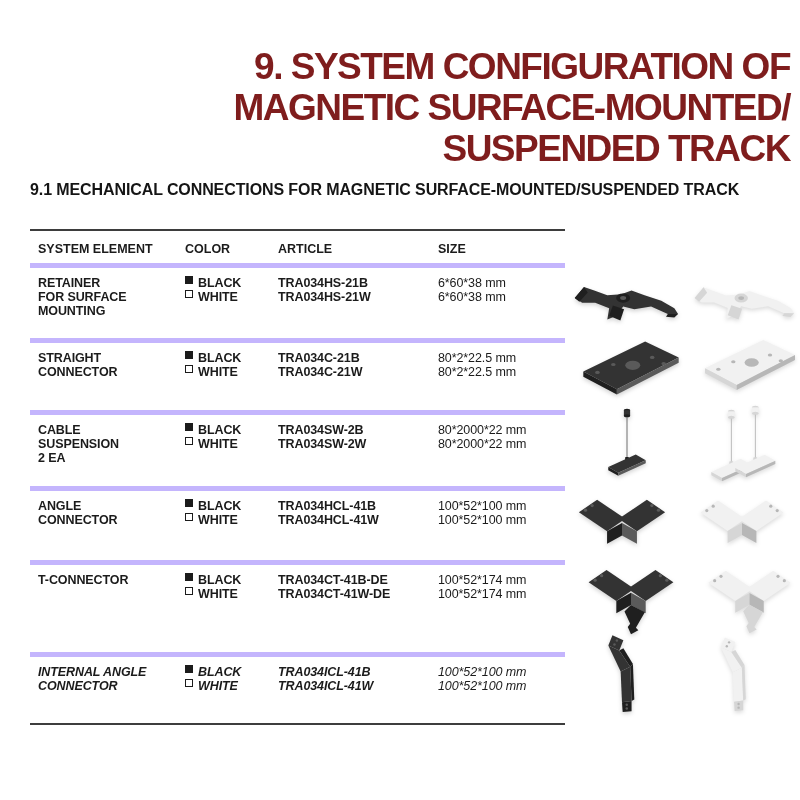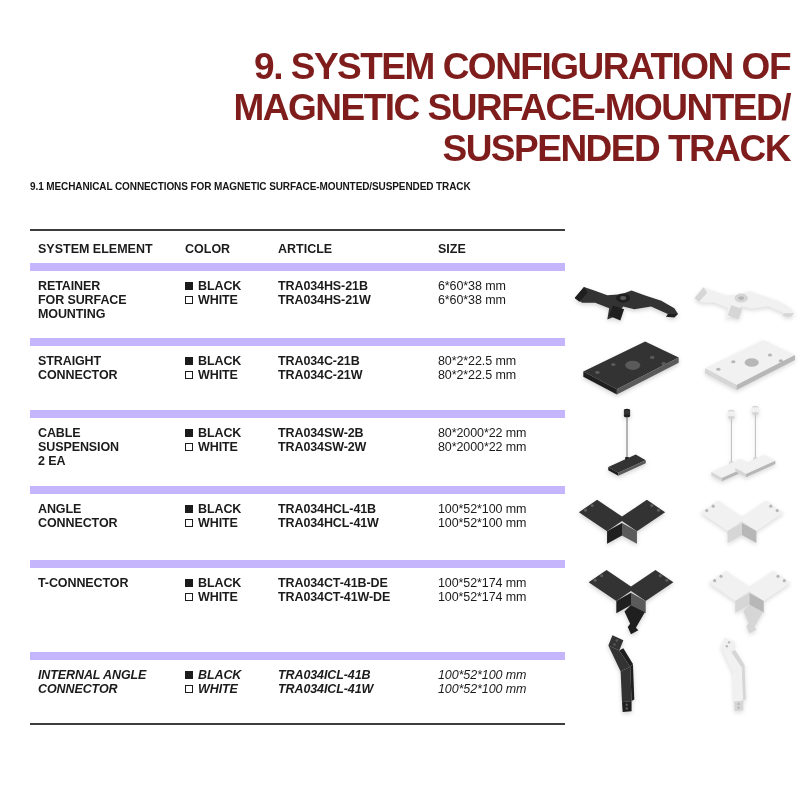--- a/index.html
+++ b/index.html
@@ -4,34 +4,34 @@
 <style>
   html,body{margin:0;padding:0;background:#ffffff;}
   .page{position:relative;width:800px;height:800px;background:#fff;overflow:hidden;
         font-family:"Liberation Sans", sans-serif;color:#1b1b1b;}
 
   
   .title{position:absolute;top:30px;right:10px;text-align:right;
          font-size:37px;line-height:41px;font-weight:bold;letter-spacing:-1.5px;color:#7f1d1d;margin-top:16px;}
 
   
-  .section-heading{position:absolute;top:181px;left:30px;font-size:10px;font-weight:bold;
+  .section-heading{position:absolute;top:181px;left:30px;font-size:16px;font-weight:bold;
                    letter-spacing:-0.1px;color:#151515;}
 
   
   .ctable{position:absolute;left:30px;top:229px;width:535px;font-size:12.5px;}
   .thead{display:grid;grid-template-columns:147px 93px 160px 1fr;box-sizing:border-box;
          height:34px;padding:11px 0 0 8px;border-top:2px solid #3d3d3d;font-weight:bold;}
   .trow{display:grid;grid-template-columns:147px 93px 160px 1fr;box-sizing:border-box;
-        padding:8px 0 0 8px;border-top:8px solid #c4b5fd;}
+        padding:8px 0 0 8px;border-top:5px solid #c4b5fd;}
   .trow:last-child{border-bottom:2px solid #3d3d3d;font-style:italic;}
   .tl{display:block;line-height:14px;height:14px;white-space:nowrap;}
   .cell{font-weight:bold;letter-spacing:-0.1px;}
   .c-size .tl{font-weight:normal;}
-  .copt{display:flex;align-items:center;gap:5px;height:14px;}
+  .copt{display:flex;gap:5px;height:14px;}
   .sw{width:8px;height:8px;border:1.5px solid #1b1b1b;display:inline-block;box-sizing:border-box;}
   .sw.filled{background:#1b1b1b;}
 
   
   .attention{position:absolute;left:12px;top:741px;width:782px;font-size:14.5px;
              letter-spacing:-0.2px;color:#141414;}
 
   
   .product{position:absolute;}
   .product svg{display:block;width:100%;height:100%;}

